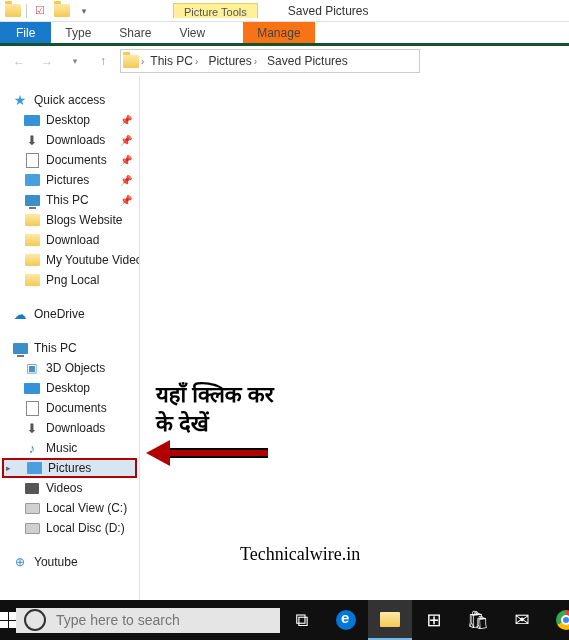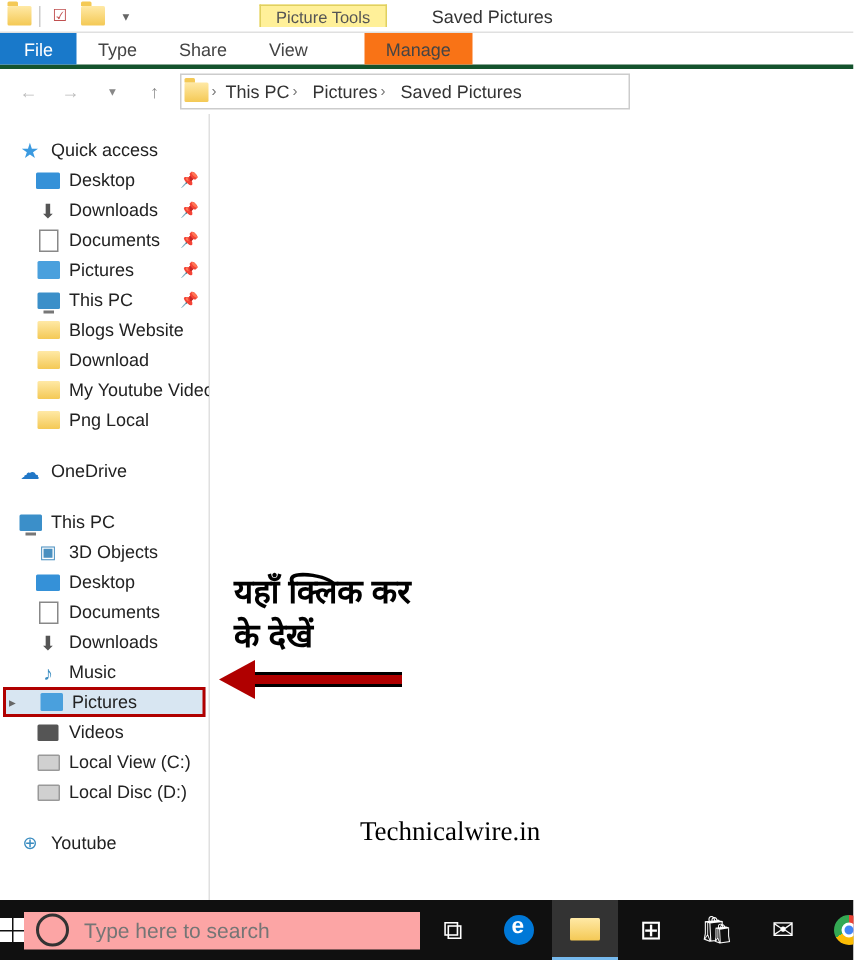--- a/index.html
+++ b/index.html
@@ -59,21 +59,21 @@
     .arrow-head { position: absolute; left: -4px; top: -4px; width: 0; height: 0; border-right: 24px solid #b00000; border-top: 13px solid transparent; border-bottom: 13px solid transparent; }
     .arrow-head::before { content: ""; position: absolute; left: 0; top: -15px; border-right: 26px solid #000; border-top: 15px solid transparent; border-bottom: 15px solid transparent; z-index: -1; }
     .watermark { position: absolute; left: 100px; top: 468px; font-size: 18px; font-weight: normal; font-family: Georgia, serif; color: #000; }
 
     .status-bar { height: 22px; border-top: 1px solid #e0e0e0; display: flex; align-items: center; padding: 0 10px; font-size: 12px; color: #444; }
 
     .taskbar { position: absolute; bottom: 0; left: 0; right: 0; height: 40px; background: #101010; display: flex; align-items: center; }
     .tb-start { width: 48px; height: 40px; display: flex; align-items: center; justify-content: center; }
     .win-logo { width: 16px; height: 16px; display: grid; grid-template: 1fr 1fr / 1fr 1fr; gap: 1px; }
     .win-logo span { background: #fff; }
-    .tb-search { flex: 0 0 264px; height: 25px; background: #fca5a5; display: flex; align-items: center; padding: 0 8px; gap: 10px; }
+    .tb-search { flex: 0 0 264px; height: 25px; background: #e5e5e5; display: flex; align-items: center; padding: 0 8px; gap: 10px; }
     .tb-search-circle { width: 22px; height: 22px; border: 2px solid #333; border-radius: 50%; }
     .tb-search input { border: none; background: transparent; font-size: 14px; color: #666; outline: none; flex: 1; }
     .tb-icons { display: flex; align-items: center; height: 40px; }
     .tb-icon { width: 44px; height: 40px; display: flex; align-items: center; justify-content: center; color: #fff; font-size: 18px; }
     .tb-icon.active { background: #333; border-bottom: 2px solid #76b9ed; }
     .tb-folder { width: 20px; height: 15px; background: linear-gradient(#ffe9a6, #f4c955); border-radius: 1px; }
     .tb-edge { width: 20px; height: 20px; background: #0078d7; border-radius: 50%; position: relative; }
     .tb-edge::after { content: "e"; color: #fff; font-weight: bold; position: absolute; left: 5px; top: -1px; font-size: 15px; }
     .tb-store { color: #fff; }
     .tb-bag { color: #fff; font-size: 18px; }

